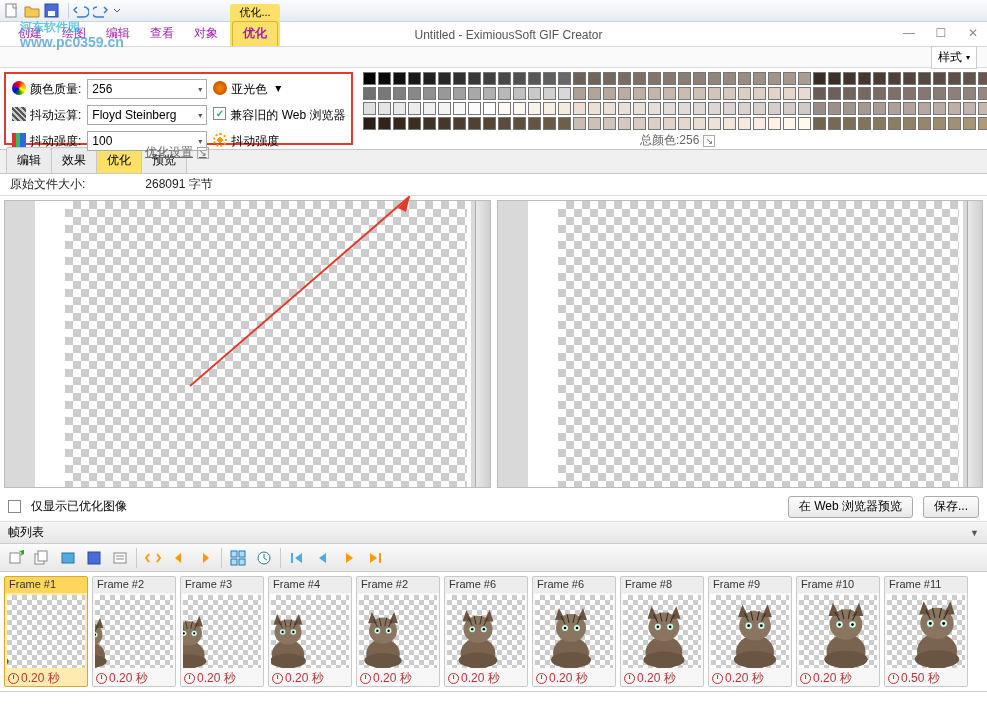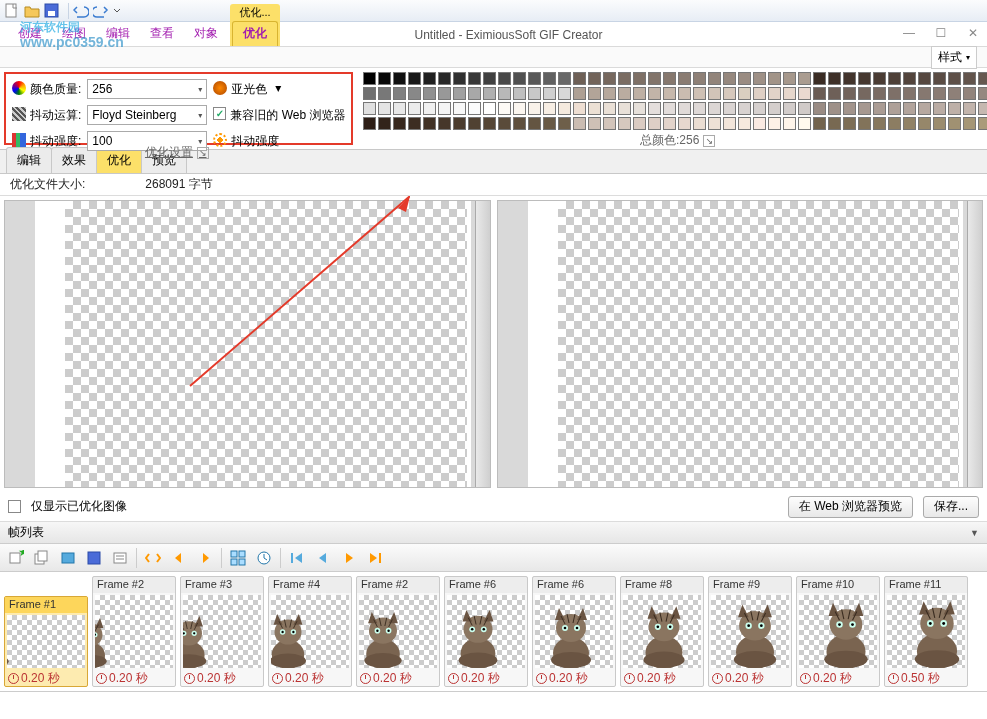--- a/index.html
+++ b/index.html
@@ -64,21 +64,21 @@
   .frames-title { height: 22px; background: linear-gradient(#f7f7f7,#e6e6e6); border-bottom: 1px solid #ccc; display: flex; align-items: center; padding: 0 8px; }
   .frames-title .tri { margin-left: auto; font-size: 9px; color: #555; }
 
   .frames-toolbar { height: 28px; background: linear-gradient(#fbfbfb,#e8e8e8); display: flex; align-items: center; padding: 0 6px; gap: 6px; border-bottom: 1px solid #ccc; }
   .tb { width: 20px; height: 20px; display: flex; align-items: center; justify-content: center; border-radius: 2px; }
   .tb svg { width: 16px; height: 16px; }
   .vsep { width: 1px; height: 20px; background: #ccc; }
 
   .frames-strip { height: 120px; display: flex; gap: 4px; padding: 4px; overflow: hidden; background: #fff; border-bottom: 1px solid #ccc; }
   .frame { width: 84px; border: 1px solid #c9c9c9; background: #f7f7f7; display: flex; flex-direction: column; border-radius: 2px; }
-  .frame.sel { background: #fdebb0; border-color: #d8a736; margin-top: 20px; }
+  .frame.sel { background: #fdebb0; border-color: #d8a736; }
   .frame .fh { height: 16px; font-size: 11px; padding: 1px 4px; color: #333; background: rgba(0,0,0,0.04); }
   .frame.sel .fh { background: #fdd65b; }
   .frame .thumb { flex: 1; margin: 2px; background-color: #fff; background-image: linear-gradient(45deg,#ccc 25%,transparent 25%,transparent 75%,#ccc 75%),linear-gradient(45deg,#ccc 25%,transparent 25%,transparent 75%,#ccc 75%); background-size: 10px 10px; background-position: 0 0,5px 5px; position: relative; overflow: hidden; }
   .cat { position: absolute; bottom: 0; }
   .cat.s0 { left: -40px; width: 50px; height: 60px; }
   .cat.s1 { left: -30px; width: 50px; height: 60px; }
   .cat.s2 { left: -20px; width: 52px; height: 62px; }
   .cat.s3 { left: -10px; width: 54px; height: 64px; }
   .cat.s4 { left: -4px; width: 56px; height: 66px; }
   .cat.s5 { left: 2px;  width: 58px; height: 68px; }
@@ -389,21 +389,21 @@
 
 <div class="subtabs" id="subtabs">
     <div class="st">编辑</div>
     <div class="st">效果</div>
     <div class="st active">优化</div>
     <div class="st">预览</div>
   </div>
 
 <div class="info-row">
   <div class="half">
-    <span>优化文件大小:</span>
+    <span>原始文件大小:</span>
     <span>268091 字节</span>
   </div>
 </div>
 
 <div class="previews">
   <div class="preview">
     <div class="canvas"></div>
     <div class="sbar"></div>
   </div>
   <div class="preview">

